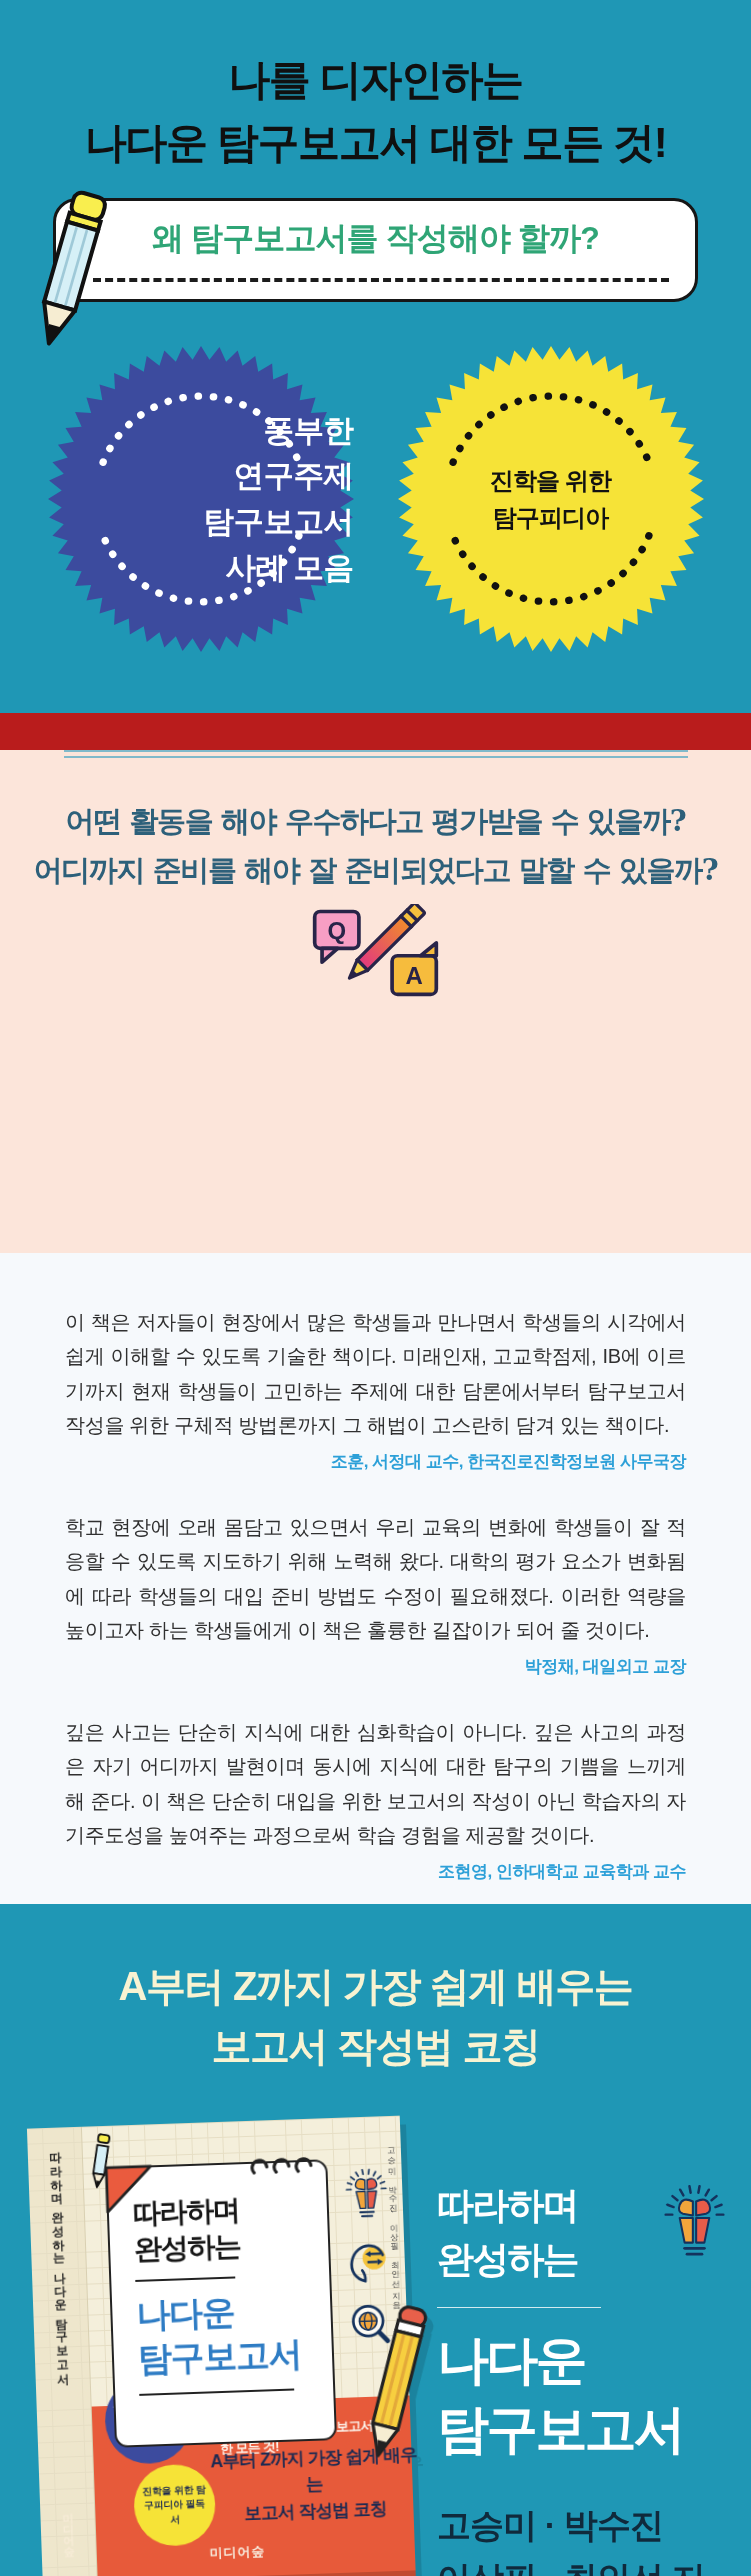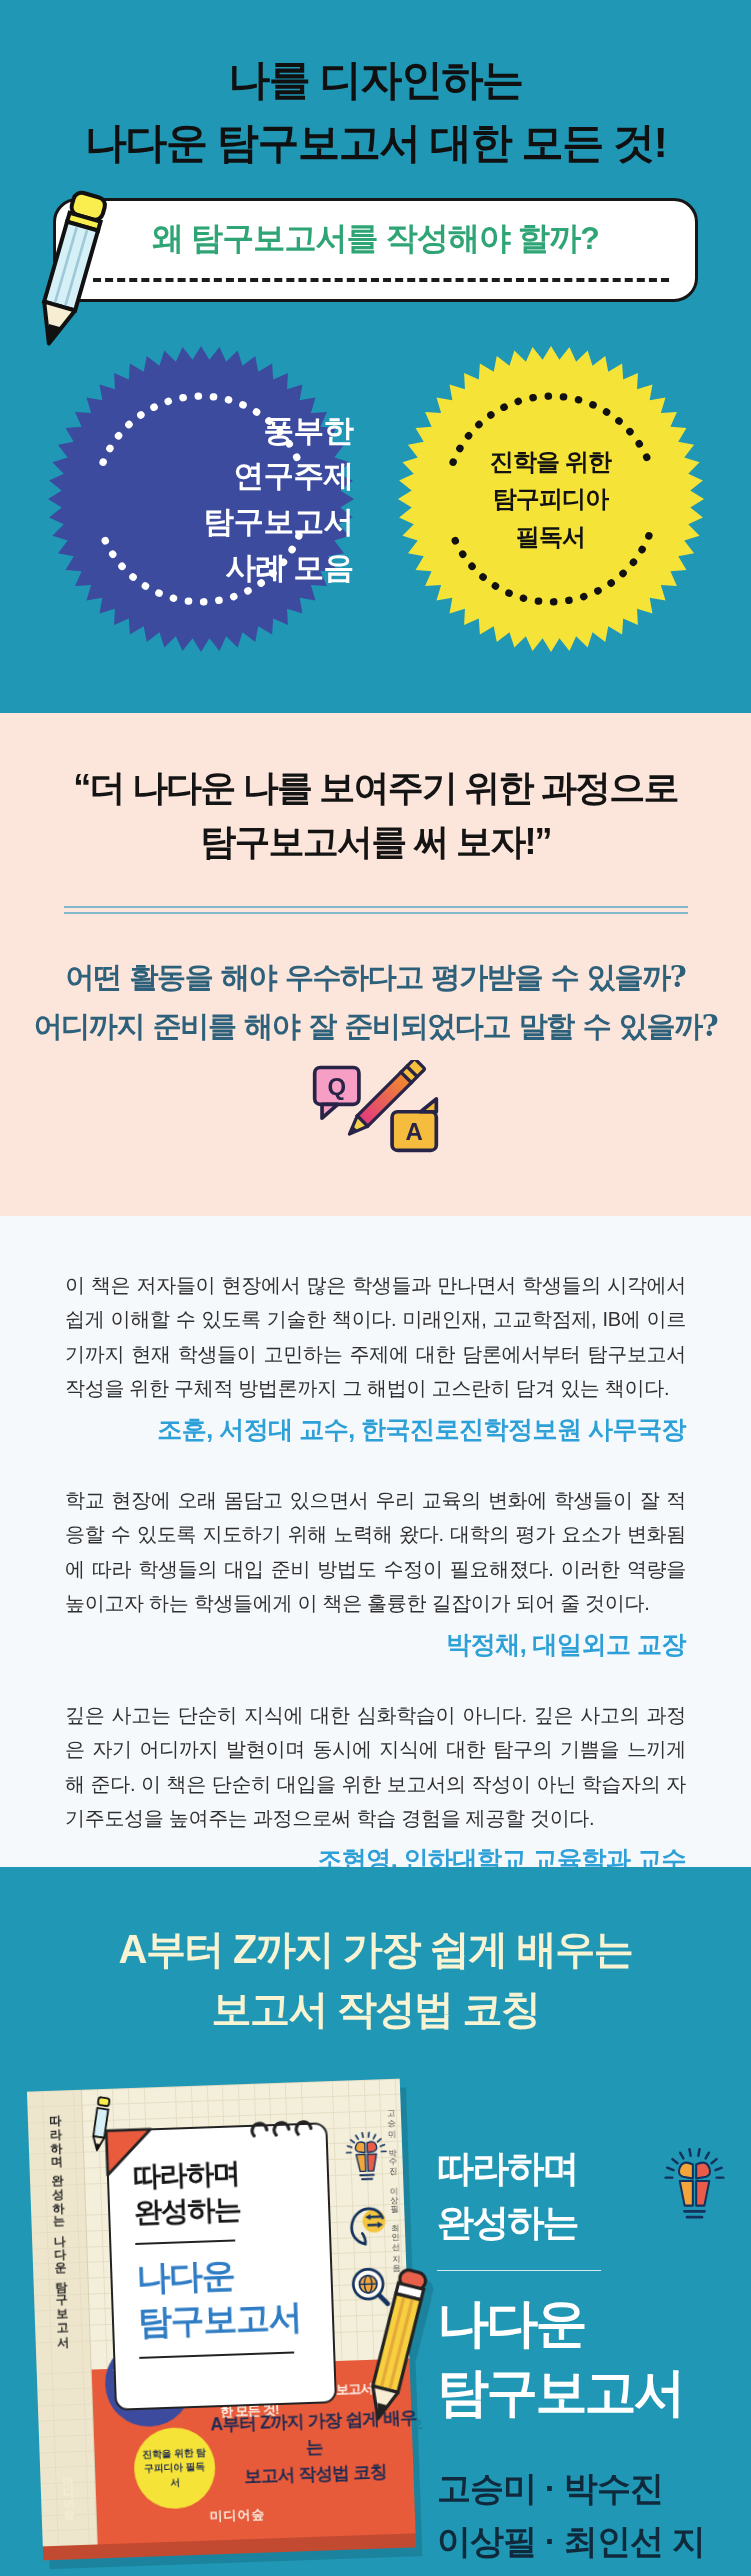--- a/index.html
+++ b/index.html
@@ -25,21 +25,21 @@
   
   .sec-quote{height:503px;background:#fce5da;text-align:center;}
   .quote{padding-top:48px;font-size:36px;font-weight:900;line-height:1.5;color:#141414;letter-spacing:-1.8px;}
   .dbl{width:624px;margin:37px auto 0;height:3.7px;border-top:2.8px solid #80b9ca;border-bottom:2.8px solid #80b9ca;}
   .serif-q{margin-top:39px;font-family:"DejaVu Serif", serif;font-size:29px;font-weight:600;color:#2d607a;line-height:1.7;letter-spacing:-1.4px;}
   .qa-wrap{margin-top:9.2px;}
 
   
   .sec-reviews{height:651px;background:#f6f9fc;padding:52px 65px 0;}
   .review{font-size:20px;line-height:1.72;color:#303030;text-align:justify;letter-spacing:-0.3px;}
-  .attr{margin-top:7.4px;text-align:right;font-size:25px;font-weight:800;color:#2da0d8;letter-spacing:-0.5px;}
+  .attr{margin-top:7.4px;text-align:right;font-size:17px;font-weight:800;color:#2da0d8;letter-spacing:-0.5px;}
   .rev-block + .rev-block{margin-top:37px;}
 
   
   .sec-promo{position:relative;height:709px;background:#1f97b5;}
   .promo-heading{padding-top:52px;text-align:center;font-size:40px;font-weight:800;color:#f8f3d2;line-height:1.5;letter-spacing:-1.4px;}
 
   .book{position:absolute;left:35px;top:218px;width:373px;height:469px;transform:rotate(-2deg);filter:drop-shadow(6.5px 9.2px 0 rgba(0,0,0,0.13));}
   .book-inner{position:absolute;inset:0;border-bottom:14.8px solid #c14a30;}
   .grid-bg{background-image:repeating-linear-gradient(0deg,transparent 0 14.8px,#e6dec4 14.8px 15.7px),repeating-linear-gradient(90deg,transparent 0 14.8px,#e6dec4 14.8px 15.7px);}
   .spine{position:absolute;left:0;top:0;bottom:0;width:54px;background-color:#eee6cc;border-right:1.8px solid #d9d0b2;}
@@ -115,31 +115,26 @@
       </div>
       <div class="badge badge-yellow">
         <svg viewBox="0 0 100 100">
           <polygon fill="#f6e337" points="50.00,0.00 52.75,4.48 56.03,0.36 58.22,5.15 61.97,1.45 63.57,6.46 67.73,3.25 68.71,8.42 73.24,5.73 73.59,10.98 78.40,8.85 78.12,14.10 83.16,12.57 82.24,17.76 87.43,16.84 85.90,21.88 91.15,21.60 89.02,26.41 94.27,26.76 91.58,31.29 96.75,32.27 93.54,36.43 98.55,38.03 94.85,41.78 99.64,43.97 95.52,47.25 100.00,50.00 95.52,52.75 99.64,56.03 94.85,58.22 98.55,61.97 93.54,63.57 96.75,67.73 91.58,68.71 94.27,73.24 89.02,73.59 91.15,78.40 85.90,78.12 87.43,83.16 82.24,82.24 83.16,87.43 78.12,85.90 78.40,91.15 73.59,89.02 73.24,94.27 68.71,91.58 67.73,96.75 63.57,93.54 61.97,98.55 58.22,94.85 56.03,99.64 52.75,95.52 50.00,100.00 47.25,95.52 43.97,99.64 41.78,94.85 38.03,98.55 36.43,93.54 32.27,96.75 31.29,91.58 26.76,94.27 26.41,89.02 21.60,91.15 21.88,85.90 16.84,87.43 17.76,82.24 12.57,83.16 14.10,78.12 8.85,78.40 10.98,73.59 5.73,73.24 8.42,68.71 3.25,67.73 6.46,63.57 1.45,61.97 5.15,58.22 0.36,56.03 4.48,52.75 0.00,50.00 4.48,47.25 0.36,43.97 5.15,41.78 1.45,38.03 6.46,36.43 3.25,32.27 8.42,31.29 5.73,26.76 10.98,26.41 8.85,21.60 14.10,21.88 12.57,16.84 17.76,17.76 16.84,12.57 21.88,14.10 21.60,8.85 26.41,10.98 26.76,5.73 31.29,8.42 32.27,3.25 36.43,6.46 38.03,1.45 41.78,5.15 43.97,0.36 47.25,4.48"></polygon>
           <path class="dots" stroke="#111111" d="M18 38 A34.5 34.5 0 0 1 82 38"></path>
           <path class="dots" stroke="#111111" d="M82 62 A34.5 34.5 0 0 1 18 62"></path>
         </svg>
         <div class="badge-text">
           <div>진학을 위한</div>
           <div>탐구피디아</div>
-          <div>필독서</div>
         </div>
       </div>
     </div>
   </section>
 
   <section class="sec-quote">
-    <div class="quote">
-      <div>“더 나다운 나를 보여주기 위한 과정으로</div>
-      <div>탐구보고서를 써 보자!”</div>
-    </div>
     <div class="dbl"></div>
     <div class="serif-q">
       <div>어떤 활동을 해야 우수하다고 평가받을 수 있을까?</div>
       <div>어디까지 준비를 해야 잘 준비되었다고 말할 수 있을까?</div>
     </div>
     <div class="qa-wrap">
       <svg width="129" height="109" viewBox="0 0 140 118">
         <defs>
           <linearGradient id="pgrad" x1="0" y1="0" x2="0" y2="1">
             <stop offset="0" stop-color="#f08a2d"></stop>

